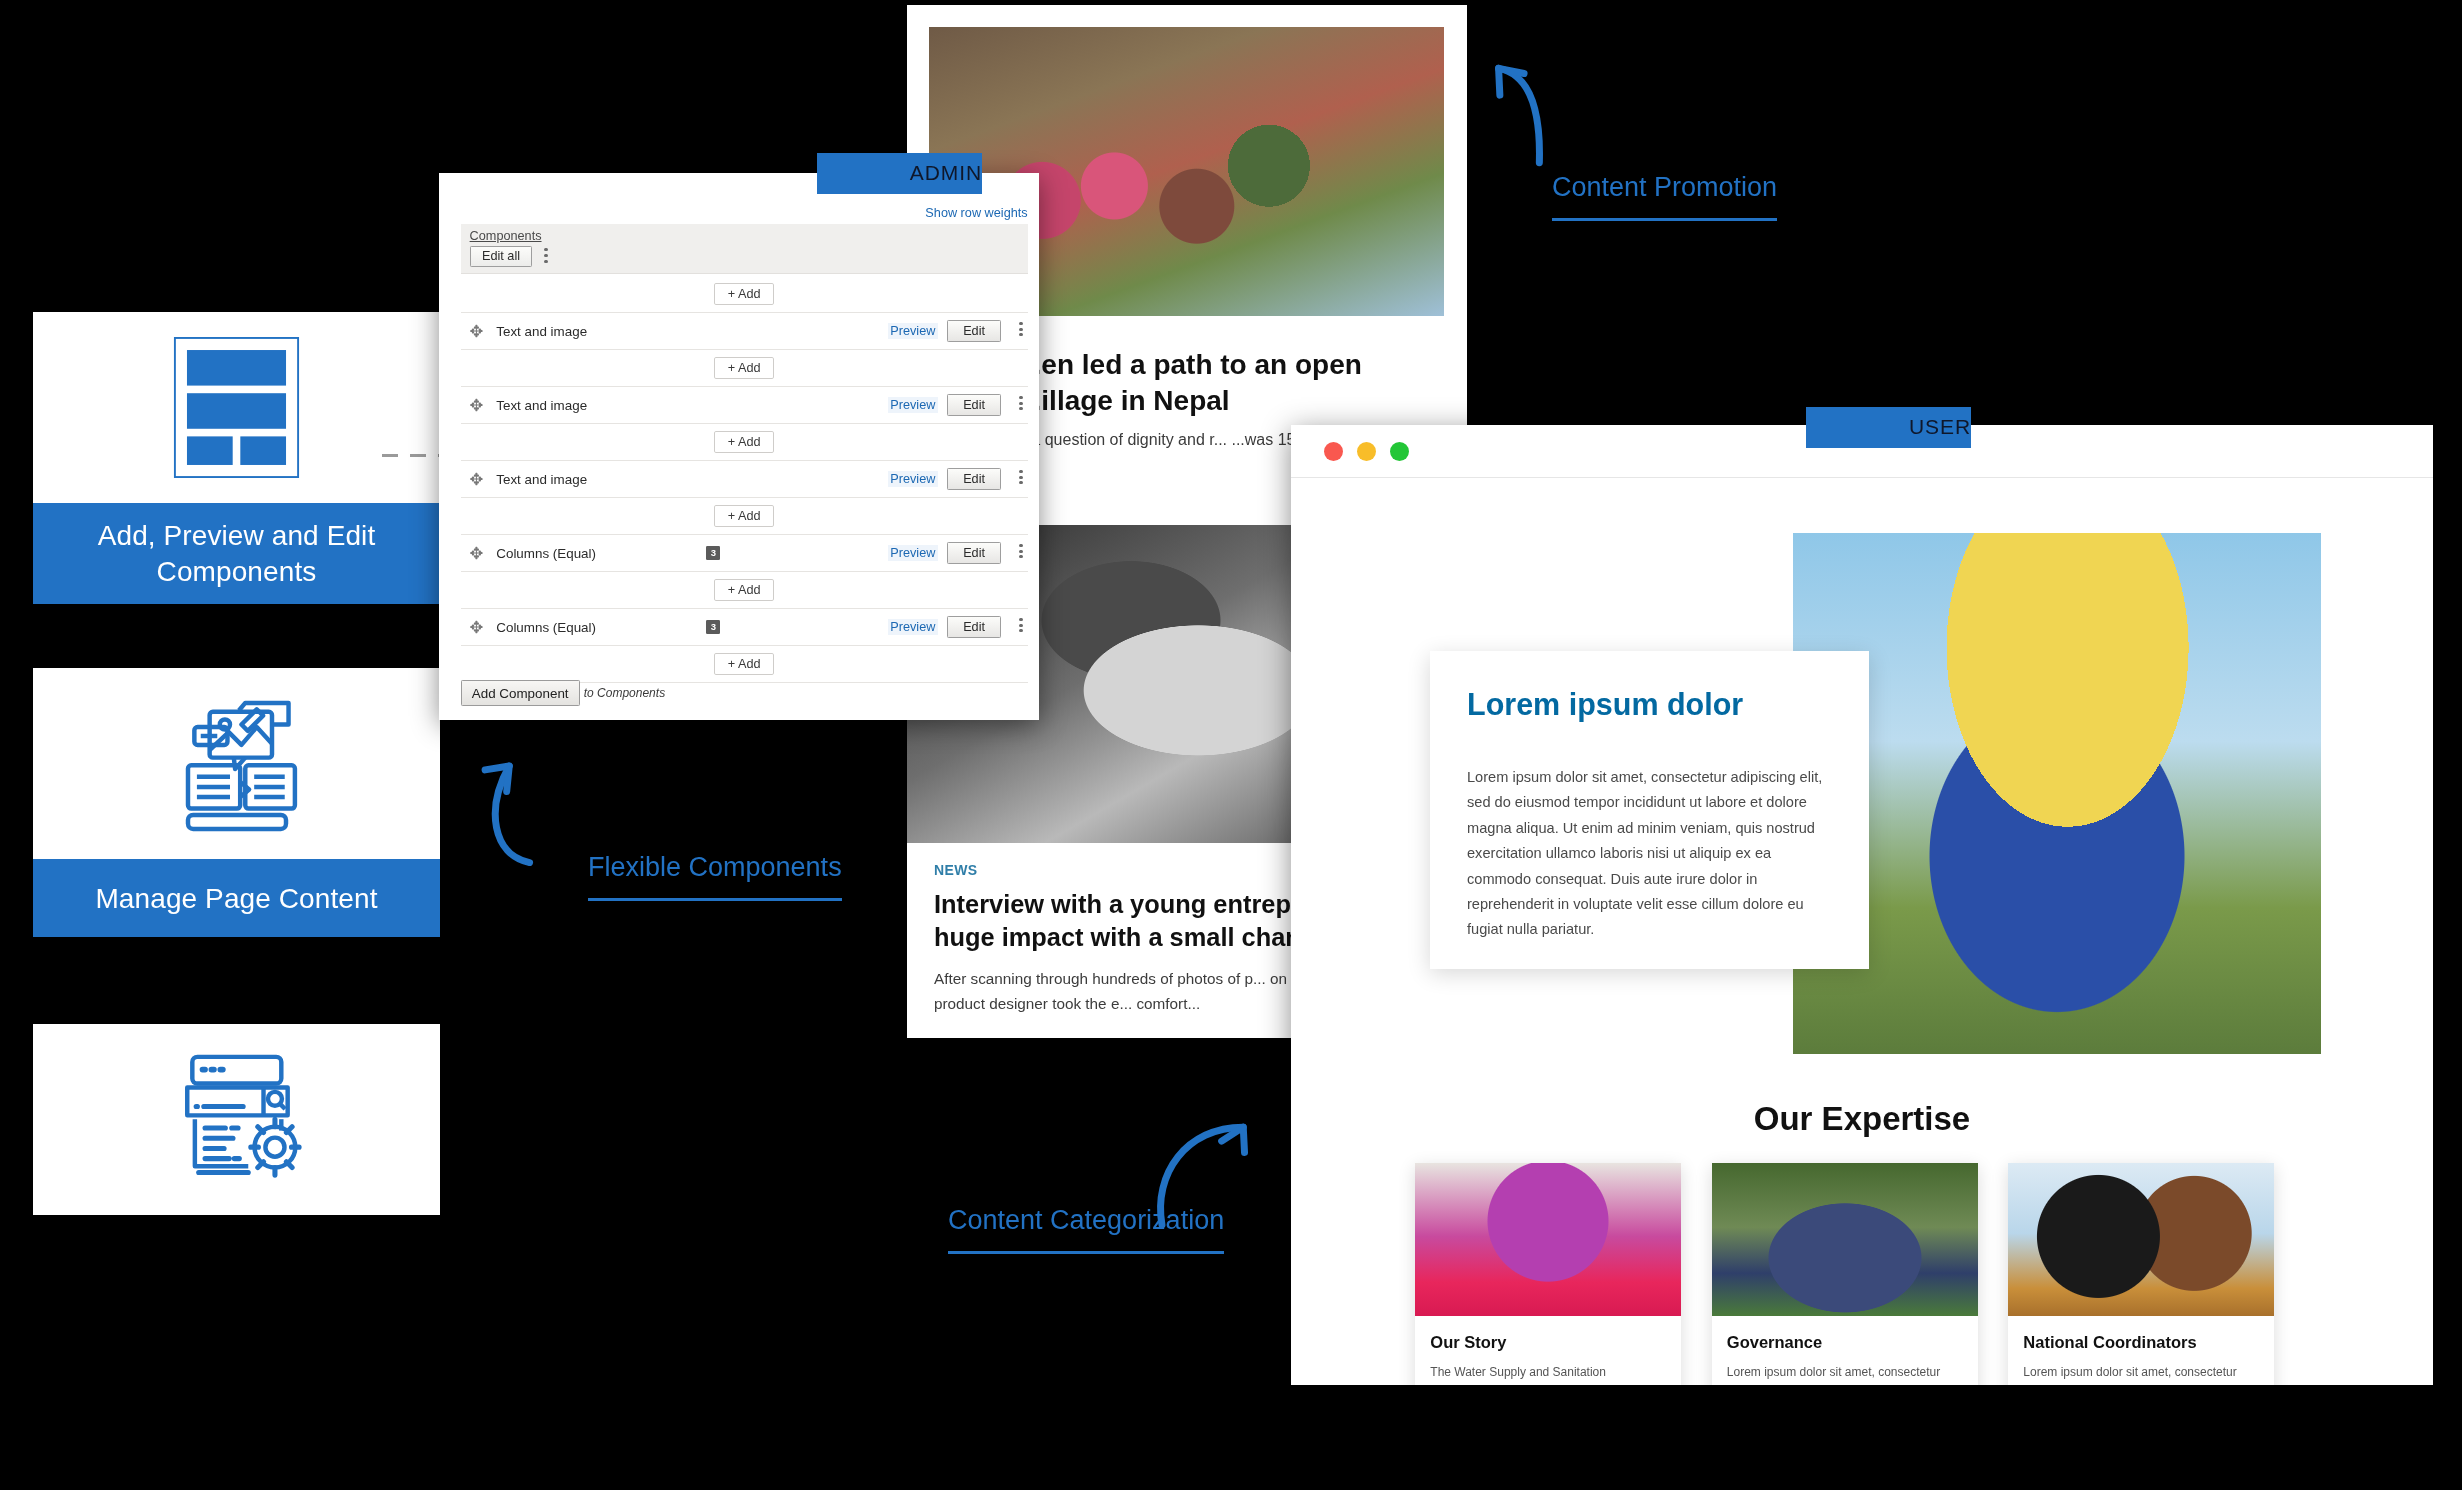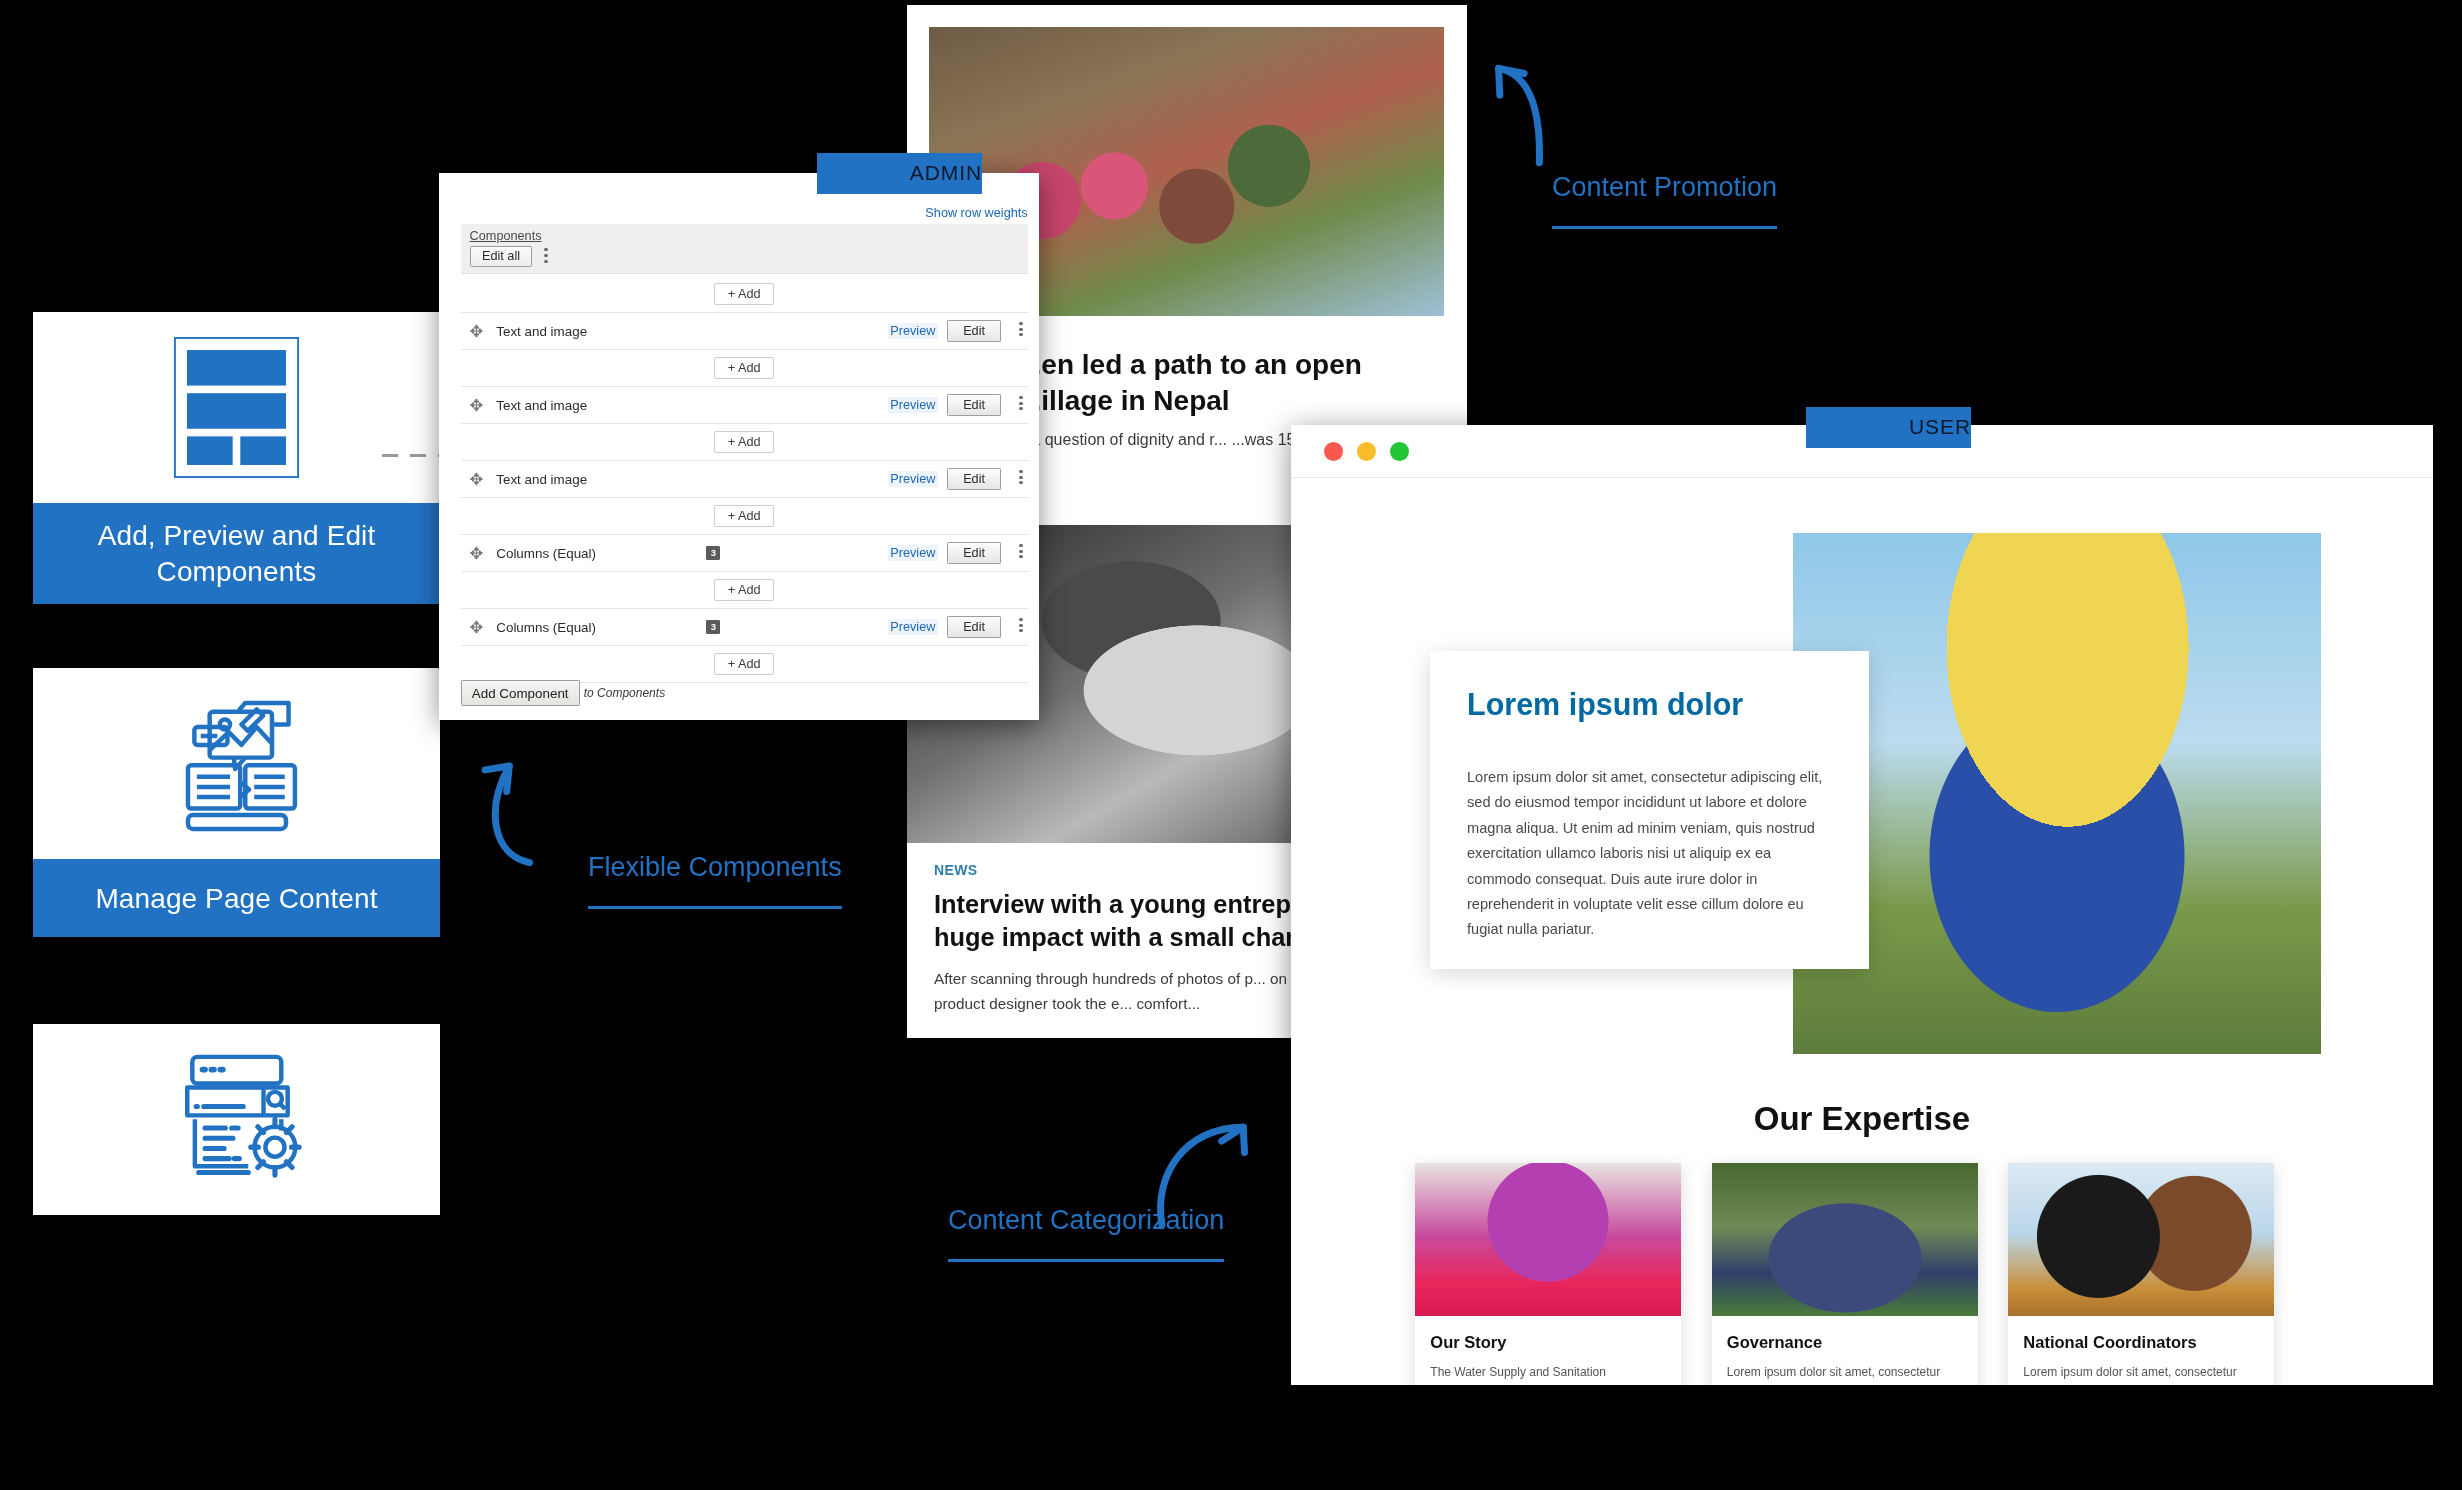--- a/index.html
+++ b/index.html
@@ -208,21 +208,21 @@
       linear-gradient(180deg,#dceaf4 0%,#b9d6ea 46%,#c98f3a 82%,#a8702c 100%);
   }
   .exp-body{ padding:16.5px 15.3px 21.6px; }
   .exp-h{ font-size:16.5px; font-weight:bold; color:#111; margin-bottom:11.4px; }
   .exp-p{ font-size:12px; line-height:1.62; color:#545454; }
 
   
   .anno{ position:absolute; color:#2272c4; }
   .anno-label{
     font-size:27px; color:#2272c4; white-space:nowrap;
-    border-bottom:3.2px solid #2272c4; padding-bottom:24px;
+    border-bottom:3.2px solid #2272c4; padding-bottom:16px;
   }
   .anno-arrow{ position:absolute; }
   .anno-arrow svg{ display:block; }
 
   .an-promo{ left:1552px; top:172px; }
   .ar-promo{ left:1482px; top:48px; }
   .an-flex{ left:588px; top:852px; }
   .ar-flex{ left:467px; top:747px; }
   .an-cat{ left:948px; top:1205px; }
   .ar-cat{ left:1148px; top:1113px; }

